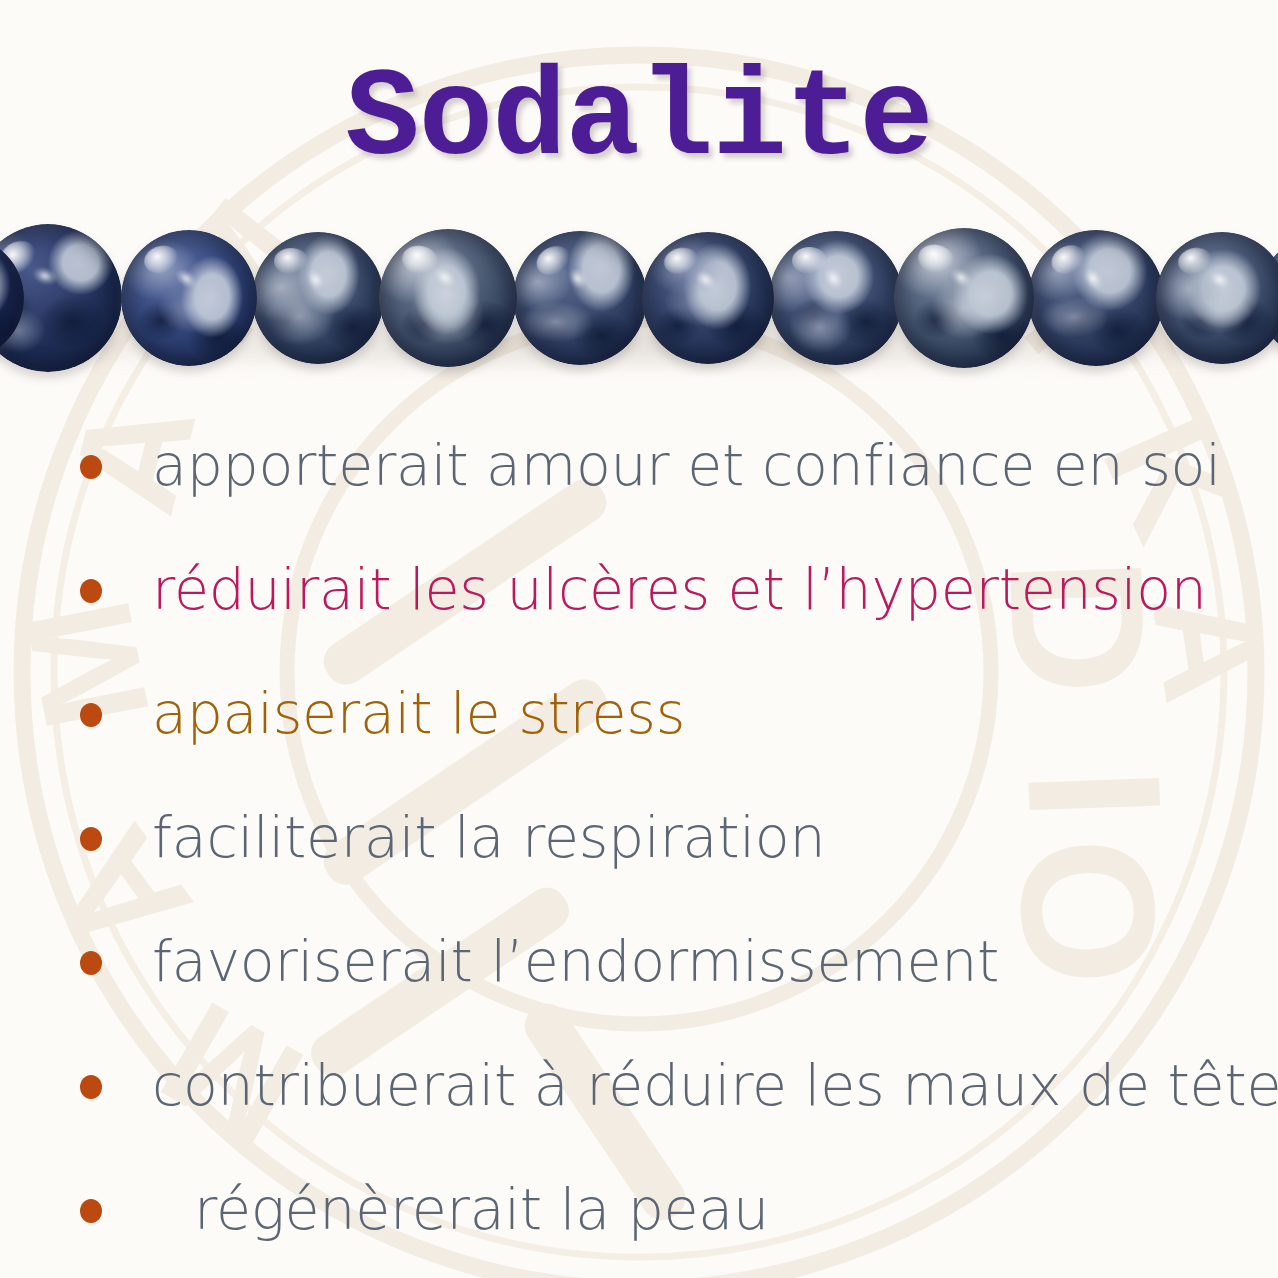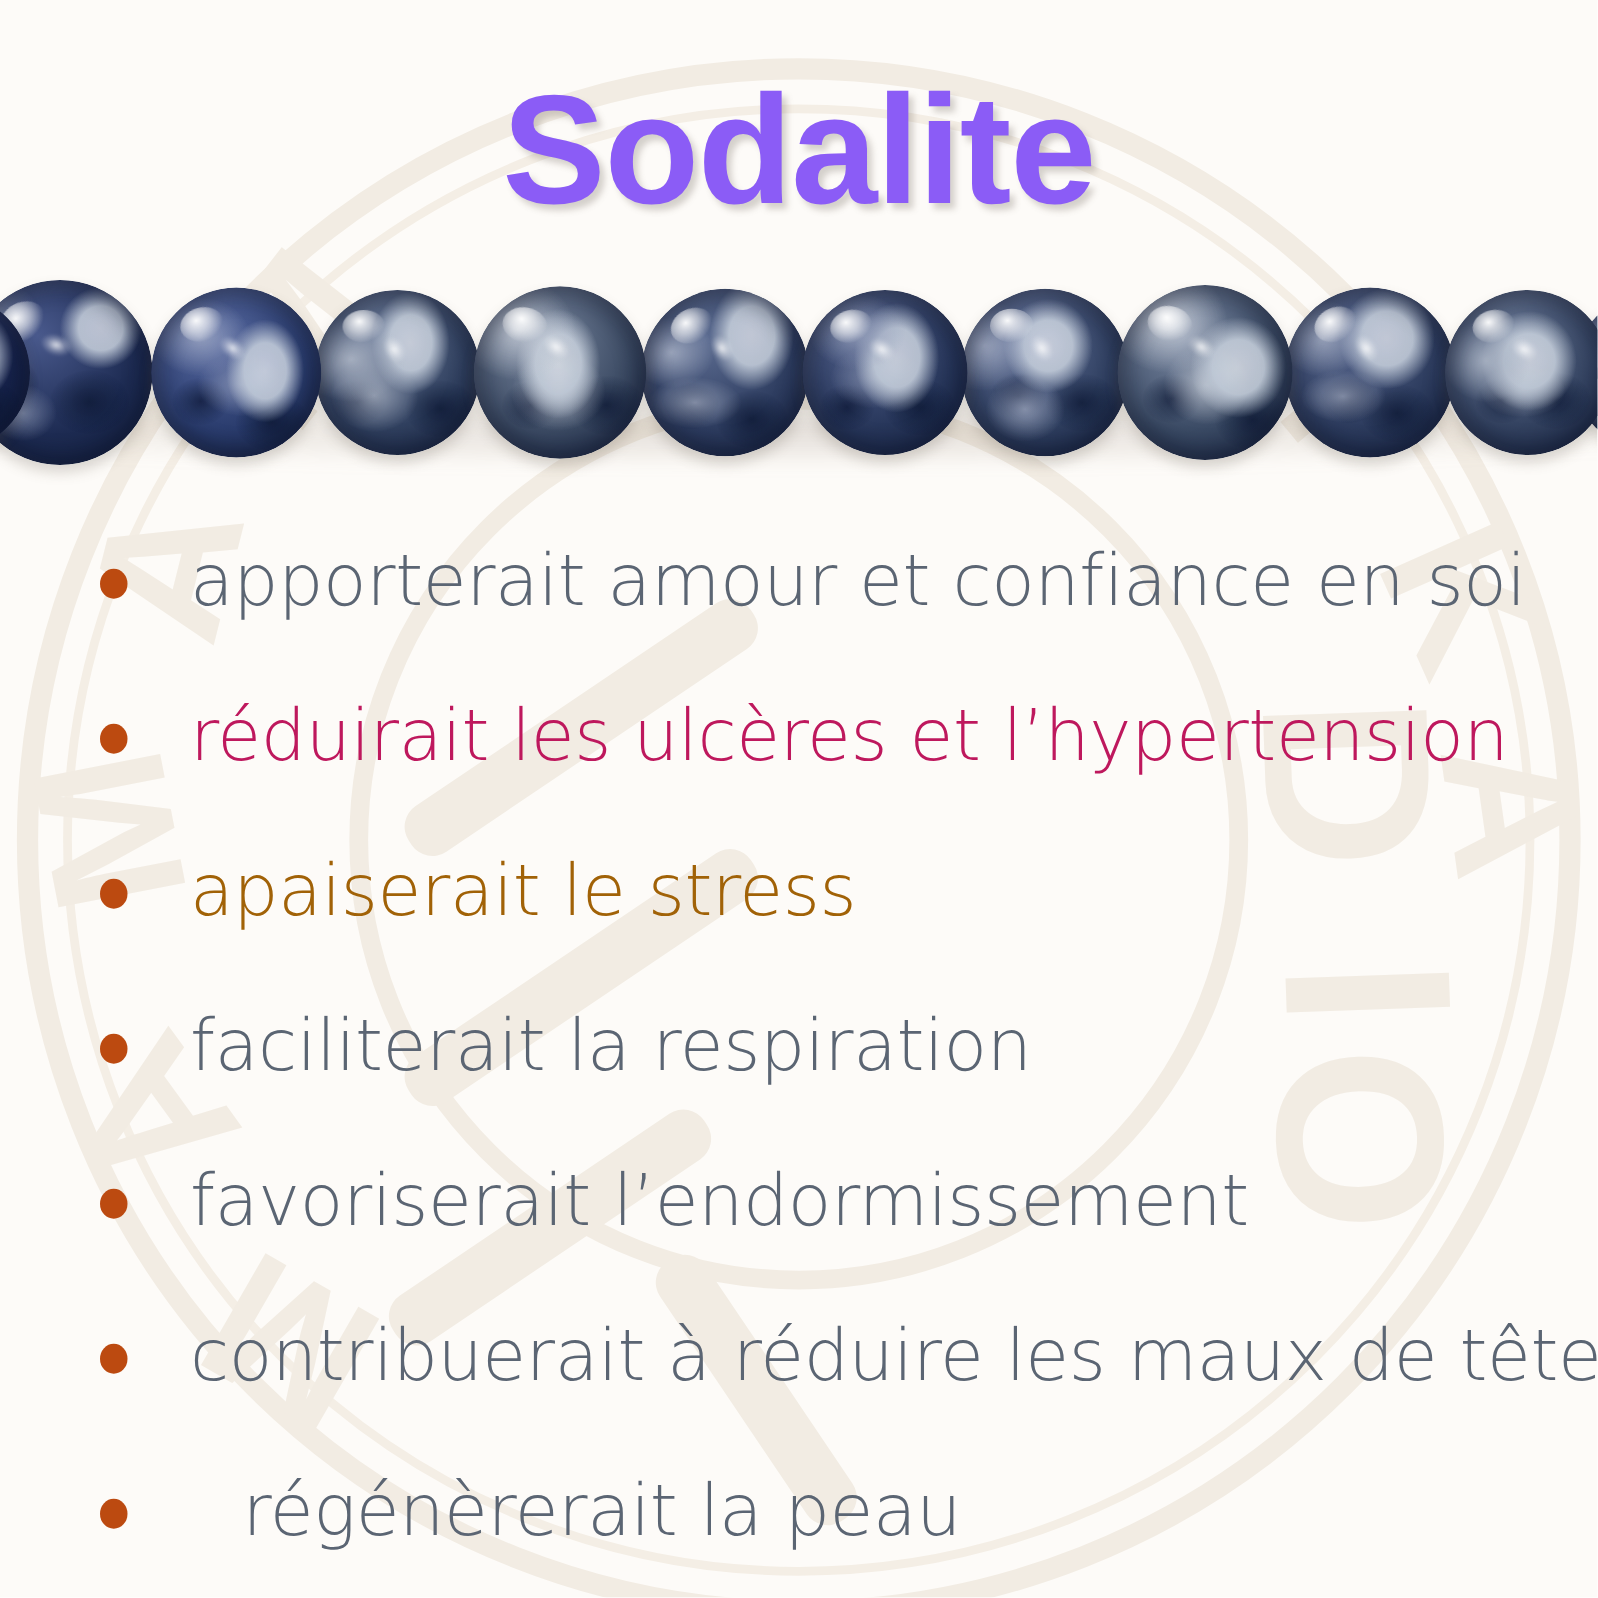--- a/index.html
+++ b/index.html
@@ -30,26 +30,26 @@
   #title-wrap {
     position: absolute;
     left: 0;
     top: 58px;
     width: 1278px;
     text-align: center;
     z-index: 4;
   }
   #title {
     display: inline-block;
-    font-family: Liberation Sans, sans-serif;
+    font-family: Liberation Mono, monospace;
     font-weight: bold;
     font-size: 124px;
     line-height: 1.0;
     letter-spacing: -1px;
-    color: #8b5cf6;
+    color: #4c1d95;
     text-shadow: 4px 5px 5px rgba(120,110,100,0.30);
   }
 
   
   #strand {
     position: absolute;
     left: 0;
     top: 222px;
     width: 1278px;
     height: 172px;

